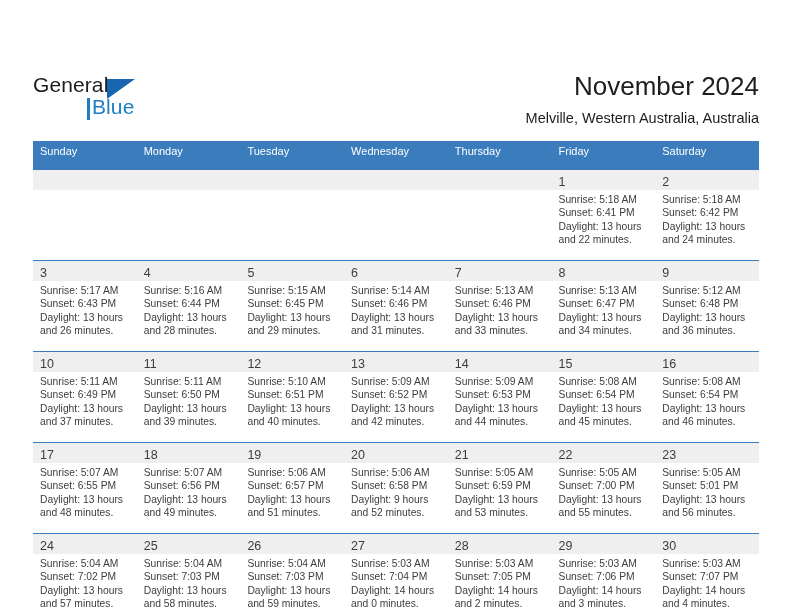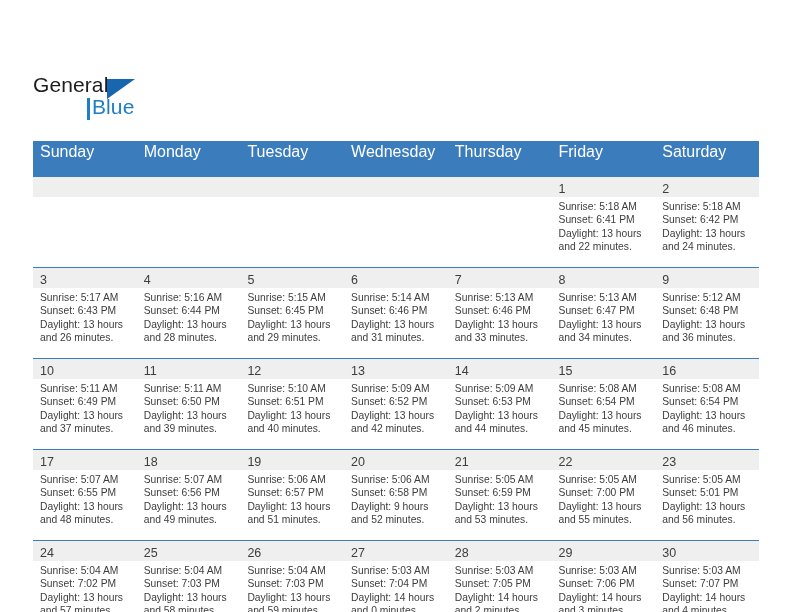--- a/index.html
+++ b/index.html
@@ -103,24 +103,24 @@
     top: 103px;
     width: 726px;
     border-collapse: collapse;
     table-layout: fixed;
   }
   .calendar col { width: 103.71px; }
 
   .calendar thead th {
     background: #3b7cbd;
     color: #ffffff;
-    font-size: 16px;
+    font-size: 11px;
     font-weight: normal;
     text-align: left;
-    padding: 4px 0 19px 7px;
+    padding: 4px 0 12px 7px;
     height: 13px;
     line-height: 13px;
     border: none;
   }
 
   .calendar tbody td {
     vertical-align: top;
     padding: 0;
     height: 90px;
     border-bottom: 1px solid #3b7cbd;
@@ -169,20 +169,24 @@
 
   <div class="header">
 
     <div class="logo">
       <span class="logo-general">General</span>
       <span class="logo-triangle"></span>
       <span class="logo-bar"></span>
       <span class="logo-blue">Blue</span>
     </div>
 
+    <div class="title-block">
+      <div class="cal-title">November 2024</div>
+      <div class="cal-subtitle">Melville, Western Australia, Australia</div>
+    </div>
 
   </div>
 
   <table class="calendar">
     <colgroup>
       <col>
         <col>
         <col>
         <col>
         <col>

